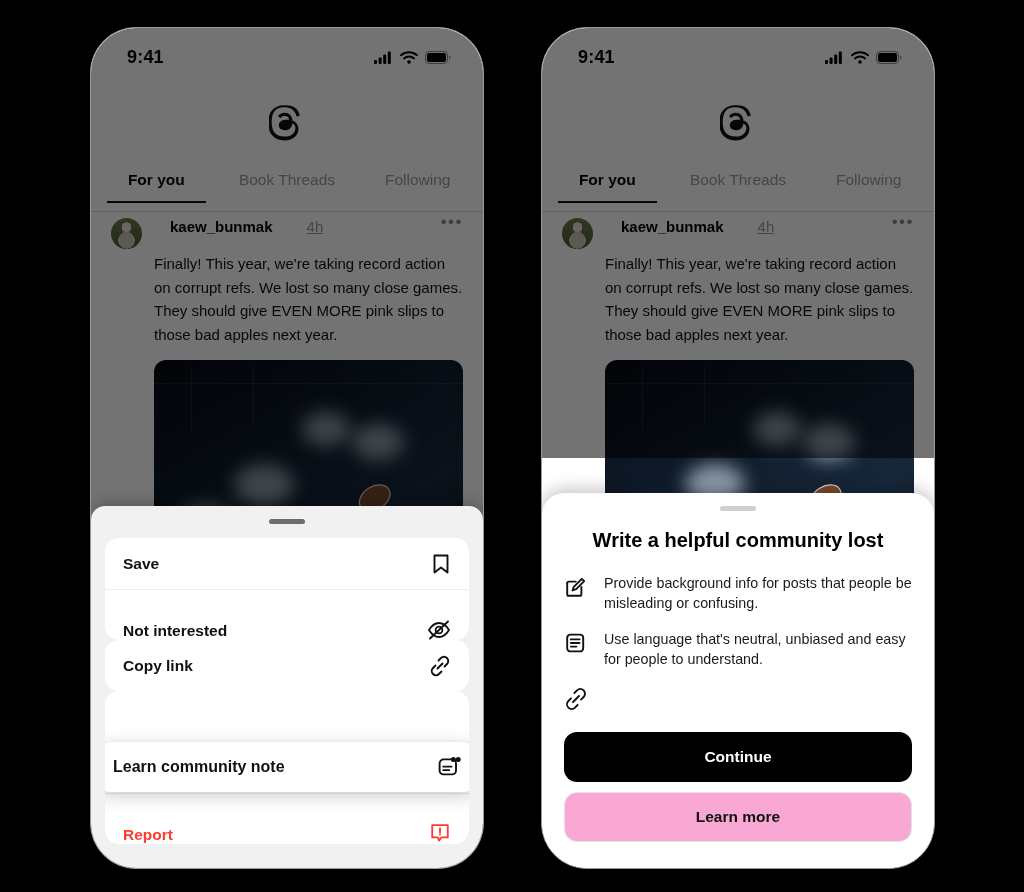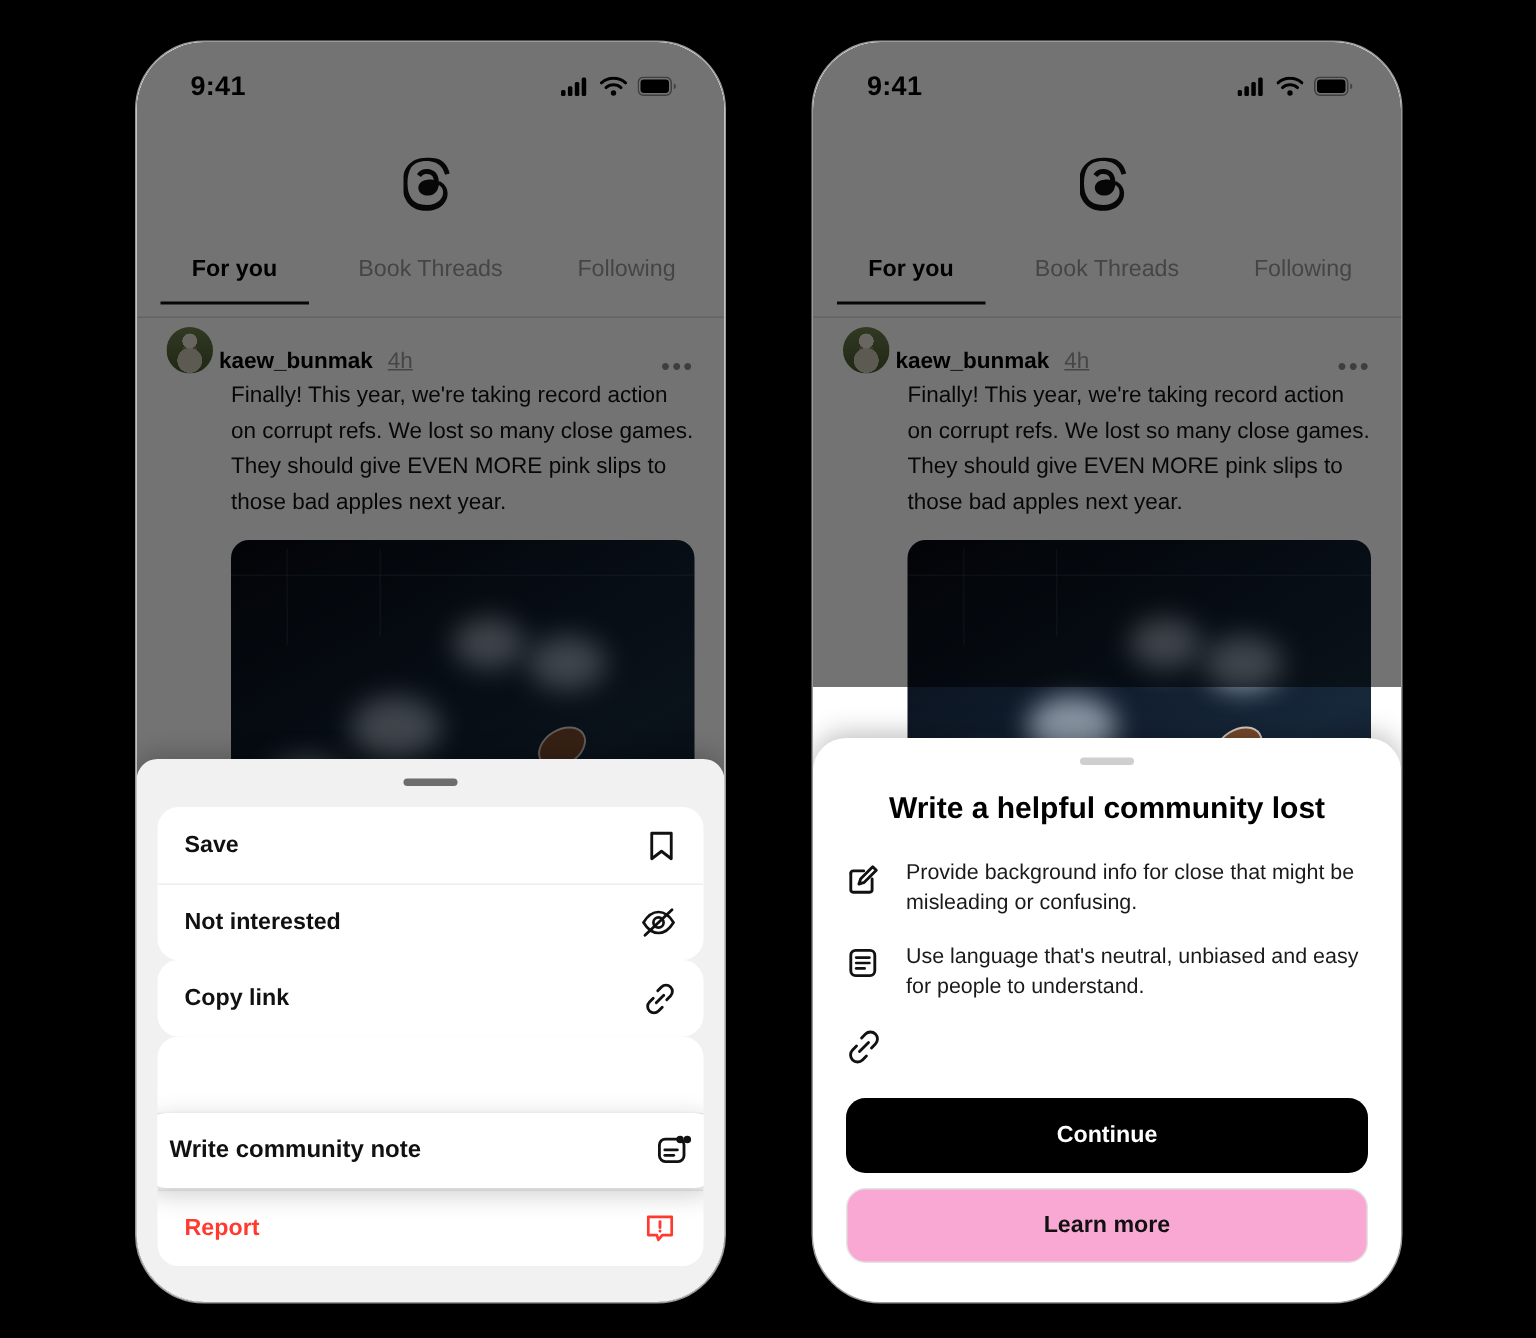--- a/index.html
+++ b/index.html
@@ -48,21 +48,21 @@
   }
   .tab { flex: 1; text-align: center; font-size: 15.5px; color: #9a9a9a; padding-top: 3px; position: relative; }
   .tab.active { color: #000; font-weight: bold; }
   .tab.active::after {
     content: ""; position: absolute; left: 12%; right: 12%; bottom: -14px;
     height: 2px; background: #111;
   }
 
   
   .post { position: absolute; top: 190px; left: 0; right: 0; padding: 0 20px; }
-  .post-head { display: flex; align-items: flex-end; gap: 4px; }
+  .post-head { display: flex; align-items: flex-start; gap: 28px; }
   .avatar {
     width: 31px; height: 31px; border-radius: 50%; flex: none;
     background:
       radial-gradient(circle at 50% 30%, #e7e3d4 0 18%, transparent 19%),
       radial-gradient(circle at 50% 72%, #cfc8b4 0 30%, transparent 31%),
       radial-gradient(circle at 50% 52%, #8f7f62 0 22%, transparent 23%),
       linear-gradient(#6d7f4e, #46592f);
     background-size: cover;
   }
   .uname { font-size: 15px; font-weight: bold; color: #000; }
@@ -85,21 +85,21 @@
     background: #f1f1f1; border-radius: 14px 14px 45px 45px;
     box-shadow: 0 -3px 16px rgba(0,0,0,.22);
     padding: 10px 14px 24px;
   }
   .grabber { width: 36px; height: 5px; border-radius: 3px; background: #6d6d6d; margin: 3px auto 14px; }
   .group { background: #fff; border-radius: 14px; overflow: hidden; }
   .row {
     display: flex; align-items: center; justify-content: space-between;
     padding: 0 18px; height: 51px;
   }
-  .row + .row { border-top: 1px solid #ededed; }
+  .row + .row { border-top: 1px solid #ededed; align-items: flex-end; }
   .row-label { font-size: 15.5px; font-weight: bold; color: #111; }
   .row.danger .row-label { color: #ff3b30; }
   .row-icon { display: flex; align-items: center; }
 
   
   .callout {
     position: absolute; z-index: 80;
     left: -10px; right: -10px;
     background: #fff; border-radius: 16px; height: 50px;
     display: flex; align-items: center; justify-content: space-between;
@@ -261,21 +261,21 @@
             <span class="row-icon">
               <svg width="22" height="22" viewBox="0 0 22 22">
                 <path d="M3.2 3.2h15.6v12.2h-6.3l-2.6 3.2-1-3.2H3.2z" fill="none" stroke="#ff3b30" stroke-width="1.8" stroke-linejoin="round"></path>
                 <line x1="11" y1="6.4" x2="11" y2="10.4" stroke="#ff3b30" stroke-width="1.9" stroke-linecap="round"></line>
                 <circle cx="11" cy="12.6" r="1" fill="#ff3b30"></circle>
               </svg>
             </span>
           </div>
 
           <div class="callout" style="top:51px;">
-            <span class="row-label">Write community note</span>
+            <span class="row-label">Learn community note</span>
             <span class="row-icon">
               <svg width="24" height="24" viewBox="0 0 24 24">
                 <rect x="2.6" y="4.4" width="16.4" height="15" rx="4" fill="none" stroke="#111" stroke-width="1.9"></rect>
                 <line x1="6.2" y1="11.6" x2="14.6" y2="11.6" stroke="#111" stroke-width="1.8" stroke-linecap="round"></line>
                 <line x1="6.2" y1="15.2" x2="12.2" y2="15.2" stroke="#111" stroke-width="1.8" stroke-linecap="round"></line>
                 <circle cx="16.4" cy="4.6" r="2.5" fill="#111"></circle>
                 <circle cx="21.2" cy="4.6" r="2.5" fill="#111"></circle>
               </svg>
             </span>
           </div>
@@ -361,21 +361,21 @@
         <div class="modal-title">Write a helpful community lost</div>
 
         <div class="bullet">
           <span class="bullet-icon">
             <svg width="24" height="24" viewBox="0 0 24 24">
               <path d="M3.2 8.2v11a1.6 1.6 0 0 0 1.6 1.6h11a1.6 1.6 0 0 0 1.6-1.6V12" fill="none" stroke="#111" stroke-width="1.9" stroke-linecap="round"></path>
               <path d="M3.2 8.2a1.6 1.6 0 0 1 1.6-1.6h7" fill="none" stroke="#111" stroke-width="1.9" stroke-linecap="round"></path>
               <path d="M8.6 15.4l1.2-3.6 8-8 2.4 2.4-8 8z" fill="none" stroke="#111" stroke-width="1.9" stroke-linejoin="round"></path>
             </svg>
           </span>
-          <span class="bullet-text">Provide background info for close that might be misleading or confusing.</span>
+          <span class="bullet-text">Provide background info for posts that people be misleading or confusing.</span>
         </div>
 
         <div class="bullet">
           <span class="bullet-icon">
             <svg width="24" height="24" viewBox="0 0 24 24">
               <rect x="3.2" y="3.6" width="16" height="16.8" rx="3.2" fill="none" stroke="#111" stroke-width="1.9"></rect>
               <line x1="6.8" y1="8.4" x2="15.6" y2="8.4" stroke="#111" stroke-width="1.8" stroke-linecap="round"></line>
               <line x1="6.8" y1="12" x2="15.6" y2="12" stroke="#111" stroke-width="1.8" stroke-linecap="round"></line>
               <line x1="6.8" y1="15.6" x2="12.4" y2="15.6" stroke="#111" stroke-width="1.8" stroke-linecap="round"></line>
             </svg>

